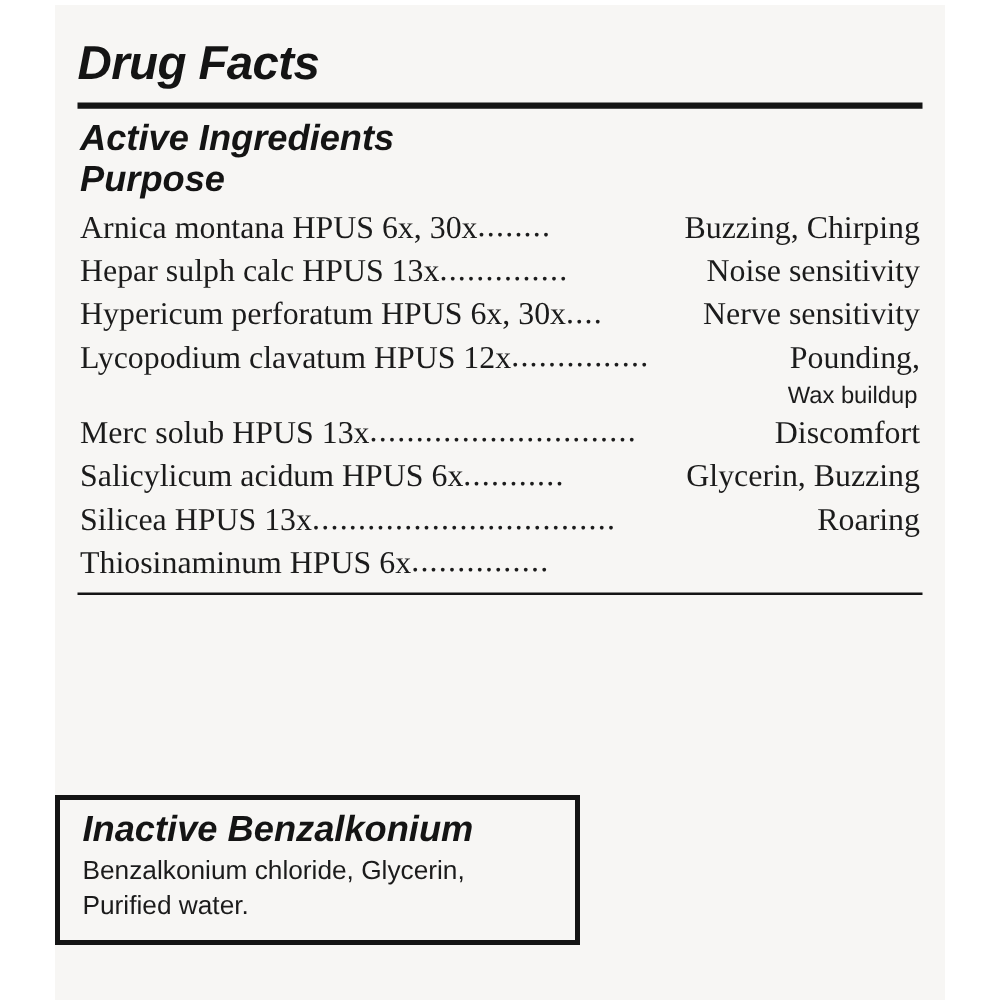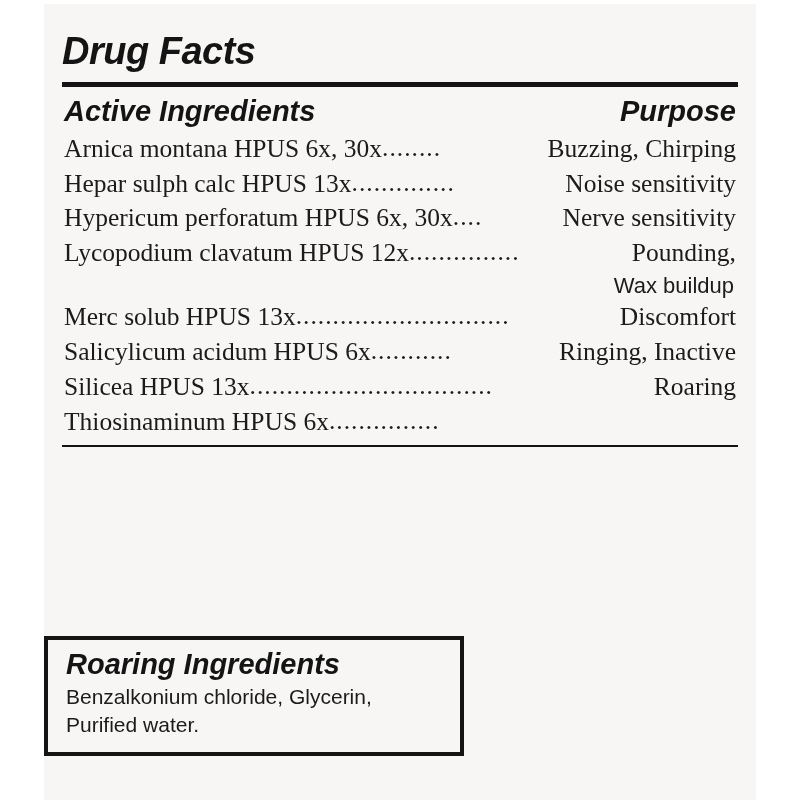--- a/index.html
+++ b/index.html
@@ -50,20 +50,21 @@
   
   .col-head {
     display: flex;
     justify-content: space-between;
     align-items: baseline;
     padding: 8px 20px 2px 20px;
     font-size: 29px;
     font-weight: bold;
     font-style: italic;
     color: #141414;
+    flex-direction: column;
   }
 
   
   .ing-list {
     padding: 2px 20px 6px 20px;
   }
   .ing-row {
     display: flex;
     align-items: baseline;
     font-size: 25.5px;
@@ -76,21 +77,21 @@
   .ing-dots {
     flex: 1 1 auto;
     overflow: hidden;
     letter-spacing: 1px;
     margin: 0 0px;
     transform: translateY(-1px);
   }
   .ing-purpose { flex: 0 0 auto; }
   .ing-cont {
     text-align: right;
-    font-size: 22px;
+    font-size: 19px;
     line-height: 1.36;
     color: #1b1b1b;
     padding-right: 2px;
   }
 
   .hpus-note {
     padding: 10px 20px 10px 20px;
     font-size: 24px;
     line-height: 1.28;
     color: #1b1b1b;
@@ -164,37 +165,37 @@
 
     <div class="ing-row">
       <span class="ing-name">Merc solub HPUS 13x</span>
       <span class="ing-dots">.............................</span>
       <span class="ing-purpose">Discomfort</span>
     </div>
 
     <div class="ing-row">
       <span class="ing-name">Salicylicum acidum HPUS 6x</span>
       <span class="ing-dots">...........</span>
-      <span class="ing-purpose">Ringing, Inactive</span>
+      <span class="ing-purpose">Glycerin, Buzzing</span>
     </div>
 
     <div class="ing-row">
       <span class="ing-name">Silicea HPUS 13x</span>
       <span class="ing-dots">.................................</span>
       <span class="ing-purpose">Roaring</span>
     </div>
 
     <div class="ing-row">
       <span class="ing-name">Thiosinaminum HPUS 6x</span>
       <span class="ing-dots">...............</span>
     </div>
 
   </div>
 
   <div class="rule-thin"></div>
 
 
   <div class="inactive-box">
-    <div class="inactive-title">Roaring Ingredients</div>
+    <div class="inactive-title">Inactive Benzalkonium</div>
     <div class="inactive-text">Benzalkonium chloride, Glycerin, Purified water.</div>
   </div>
 
 </div>
 
 </body></html>

